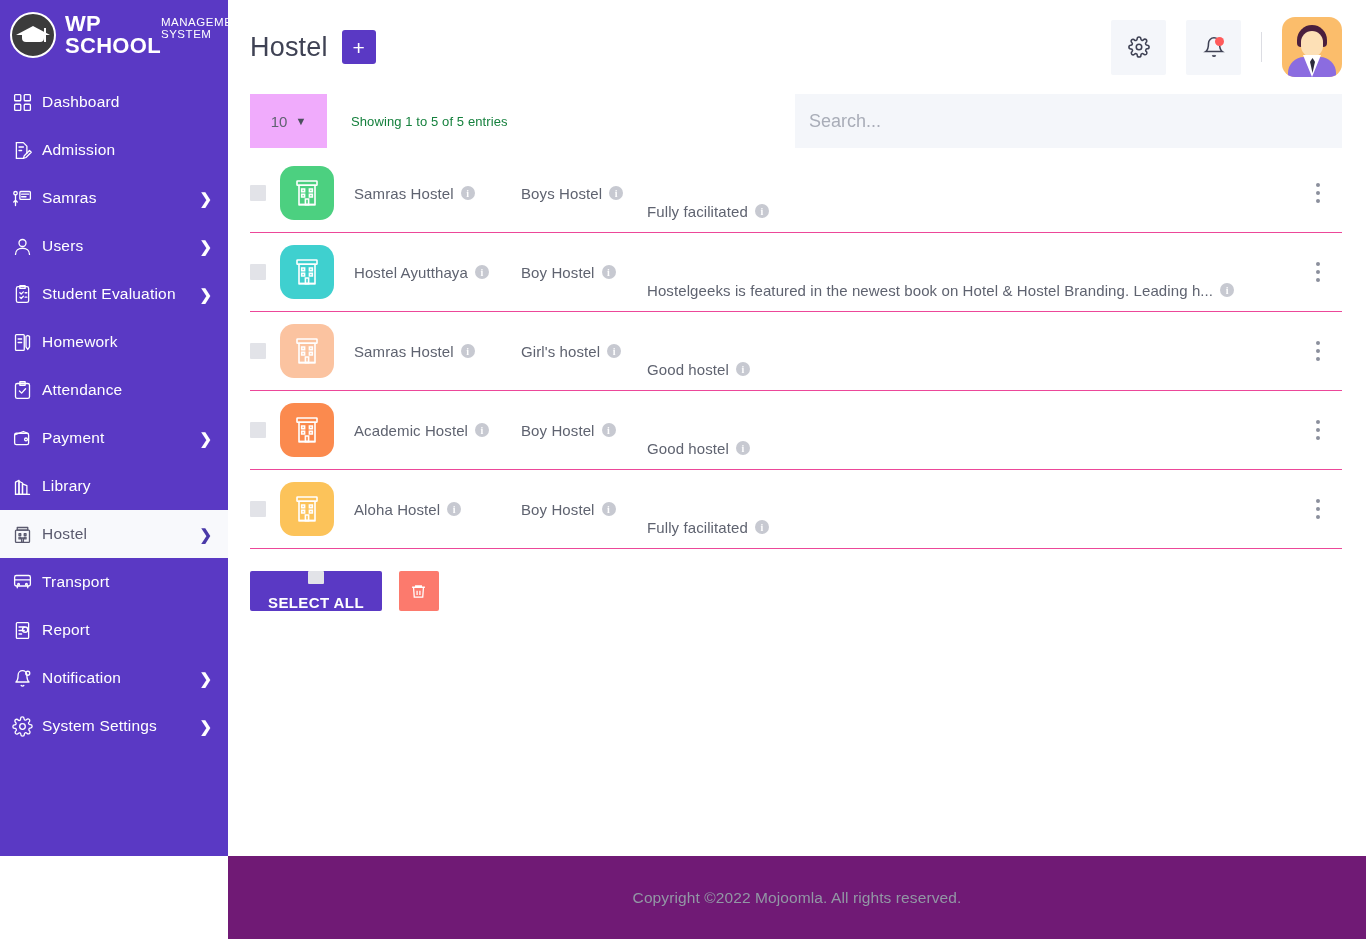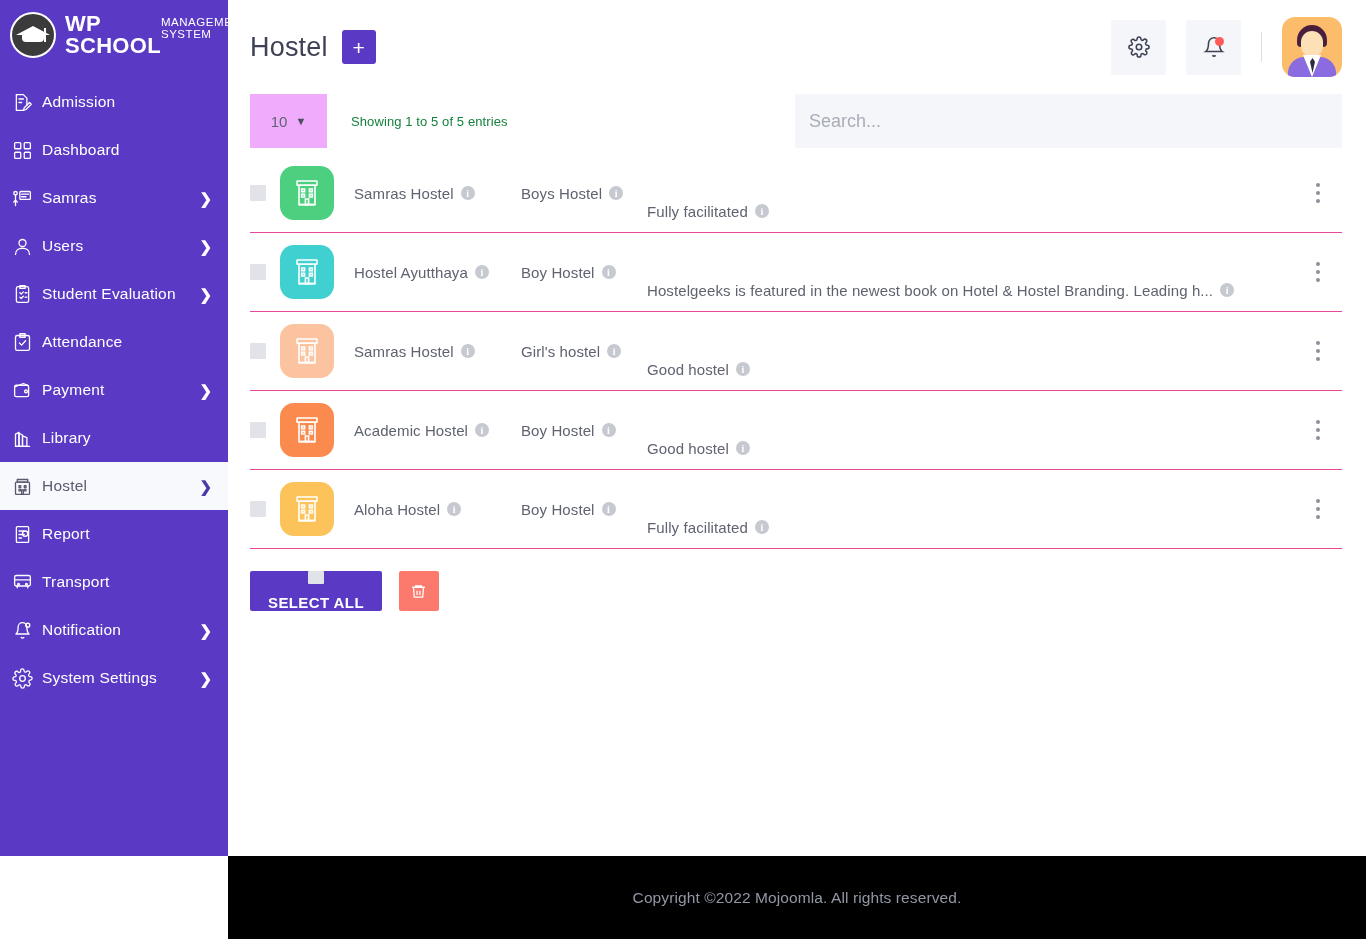--- a/index.html
+++ b/index.html
@@ -166,21 +166,21 @@
   .pager { margin-left: auto; display: flex; align-items: center; }
   .pg { color: #7a7e8c; font-size: 15.5px; cursor: pointer; padding: 0 10px; }
   .pg-num {
     width: 40px; height: 40px; background: #5a39c4; color: #fff;
     display: flex; align-items: center; justify-content: center;
     font-size: 15.5px; cursor: pointer; margin: 0 12px; border-radius: 2px;
   }
 
   .footer {
     position: absolute; left: 228px; top: 856px; width: 1138px; height: 83px;
-    background: #000000; display: flex; align-items: center; justify-content: center;
+    background: #701a75; display: flex; align-items: center; justify-content: center;
   }
   .footer span { color: #9297a5; font-size: 15.5px; letter-spacing: .1px; }
 </style>
 </head>
 <body>
 
 <div class="app">
 
   <aside class="sidebar">
     <div class="brand">
@@ -191,38 +191,38 @@
       </div>
       <div class="brand-text">
         <div class="brand-title">WP SCHOOL</div>
         <div class="brand-sub">MANAGEMENT SYSTEM</div>
       </div>
     </div>
     <nav class="nav" id="nav">
         <div class="nav-item">
           <span class="ico">
             <svg width="21" height="21" viewBox="0 0 24 24" fill="none" stroke="currentColor" stroke-width="1.5" stroke-linecap="round" stroke-linejoin="round">
+              <rect x="3" y="3" width="7" height="7" rx="1"></rect>
+              <rect x="14" y="3" width="7" height="7" rx="1"></rect>
+              <rect x="3" y="14" width="7" height="7" rx="1"></rect>
+              <rect x="14" y="14" width="7" height="7" rx="1"></rect>
+            </svg>
+          </span>
+          <span class="label">Dashboard</span>
+        </div>
+        <div class="nav-item">
+          <span class="ico">
+            <svg width="21" height="21" viewBox="0 0 24 24" fill="none" stroke="currentColor" stroke-width="1.5" stroke-linecap="round" stroke-linejoin="round">
               <path d="M5 3h8l4 4v8"></path>
               <path d="M5 3v18h8"></path>
               <path d="M8 8h5M8 12h3"></path>
               <path d="M20 12l2 2-6 6-3 1 1-3z"></path>
             </svg>
           </span>
           <span class="label">Admission</span>
-        </div>
-        <div class="nav-item">
-          <span class="ico">
-            <svg width="21" height="21" viewBox="0 0 24 24" fill="none" stroke="currentColor" stroke-width="1.5" stroke-linecap="round" stroke-linejoin="round">
-              <rect x="3" y="3" width="7" height="7" rx="1"></rect>
-              <rect x="14" y="3" width="7" height="7" rx="1"></rect>
-              <rect x="3" y="14" width="7" height="7" rx="1"></rect>
-              <rect x="14" y="14" width="7" height="7" rx="1"></rect>
-            </svg>
-          </span>
-          <span class="label">Dashboard</span>
         </div>
         <div class="nav-item">
           <span class="ico">
             <svg width="21" height="21" viewBox="0 0 24 24" fill="none" stroke="currentColor" stroke-width="1.5" stroke-linecap="round" stroke-linejoin="round">
               <rect x="9" y="4" width="12" height="9" rx="1"></rect>
               <path d="M11 7h8M11 10h5"></path>
               <circle cx="4" cy="6" r="2"></circle>
               <path d="M4 8v6M2 16l2-2 2 2M4 14v6"></path>
             </svg>
           </span>
@@ -248,20 +248,30 @@
               <path d="M9 15l1.5 1.5L13 14"></path>
               <path d="M15 10h2M15 15h2"></path>
             </svg>
           </span>
           <span class="label">Student Evaluation</span>
           <span class="chev">❯</span>
         </div>
         <div class="nav-item">
           <span class="ico">
             <svg width="21" height="21" viewBox="0 0 24 24" fill="none" stroke="currentColor" stroke-width="1.5" stroke-linecap="round" stroke-linejoin="round">
+              <rect x="4" y="3" width="10" height="18" rx="1"></rect>
+              <path d="M7 8h4M7 12h4"></path>
+              <path d="M18 4l2 1v12l-2 3-2-3V5z"></path>
+            </svg>
+          </span>
+          <span class="label">Homework</span>
+        </div>
+        <div class="nav-item">
+          <span class="ico">
+            <svg width="21" height="21" viewBox="0 0 24 24" fill="none" stroke="currentColor" stroke-width="1.5" stroke-linecap="round" stroke-linejoin="round">
               <rect x="4" y="4" width="16" height="17" rx="2"></rect>
               <path d="M9 2h6v4H9z"></path>
               <path d="M8.5 12.5l2.5 2.5 4.5-5"></path>
             </svg>
           </span>
           <span class="label">Attendance</span>
         </div>
         <div class="nav-item">
           <span class="ico">
             <svg width="21" height="21" viewBox="0 0 24 24" fill="none" stroke="currentColor" stroke-width="1.5" stroke-linecap="round" stroke-linejoin="round">
@@ -288,42 +298,42 @@
           <span class="ico">
             <svg width="21" height="21" viewBox="0 0 24 24" fill="none" stroke="currentColor" stroke-width="1.5" stroke-linecap="round" stroke-linejoin="round">
               <rect x="4" y="7" width="16" height="14" rx="1"></rect>
               <path d="M6 4h12v3H6z"></path>
               <path d="M8 11h2v2H8zM14 11h2v2h-2zM8 15h2v2H8zM14 15h2v2h-2z"></path>
               <path d="M11 16h2v5h-2z"></path>
             </svg>
           </span>
           <span class="label">Hostel</span>
           <span class="chev">❯</span>
-        </div>
-        <div class="nav-item">
-          <span class="ico">
-            <svg width="21" height="21" viewBox="0 0 24 24" fill="none" stroke="currentColor" stroke-width="1.5" stroke-linecap="round" stroke-linejoin="round">
-              <rect x="5" y="3" width="14" height="18" rx="1"></rect>
-              <path d="M8 8h6M8 12h6M8 16h3"></path>
-              <circle cx="15" cy="11" r="3" fill="none"></circle>
-            </svg>
-          </span>
-          <span class="label">Report</span>
         </div>
         <div class="nav-item">
           <span class="ico">
             <svg width="21" height="21" viewBox="0 0 24 24" fill="none" stroke="currentColor" stroke-width="1.5" stroke-linecap="round" stroke-linejoin="round">
               <rect x="3" y="4" width="18" height="12" rx="2"></rect>
               <path d="M3 9h18"></path>
               <path d="M6 16v2M18 16v2"></path>
               <circle cx="7.5" cy="14" r="1"></circle>
               <circle cx="16.5" cy="14" r="1"></circle>
             </svg>
           </span>
           <span class="label">Transport</span>
+        </div>
+        <div class="nav-item">
+          <span class="ico">
+            <svg width="21" height="21" viewBox="0 0 24 24" fill="none" stroke="currentColor" stroke-width="1.5" stroke-linecap="round" stroke-linejoin="round">
+              <rect x="5" y="3" width="14" height="18" rx="1"></rect>
+              <path d="M8 8h6M8 12h6M8 16h3"></path>
+              <circle cx="15" cy="11" r="3" fill="none"></circle>
+            </svg>
+          </span>
+          <span class="label">Report</span>
         </div>
         <div class="nav-item">
           <span class="ico">
             <svg width="21" height="21" viewBox="0 0 24 24" fill="none" stroke="currentColor" stroke-width="1.5" stroke-linecap="round" stroke-linejoin="round">
               <path d="M17 8a5 5 0 1 0-10 0c0 6-2.5 8-2.5 8h15S17 14 17 8"></path>
               <path d="M13.5 20a2 2 0 0 1-3 0"></path>
               <circle cx="18" cy="6" r="2.3"></circle>
             </svg>
           </span>
           <span class="label">Notification</span>

